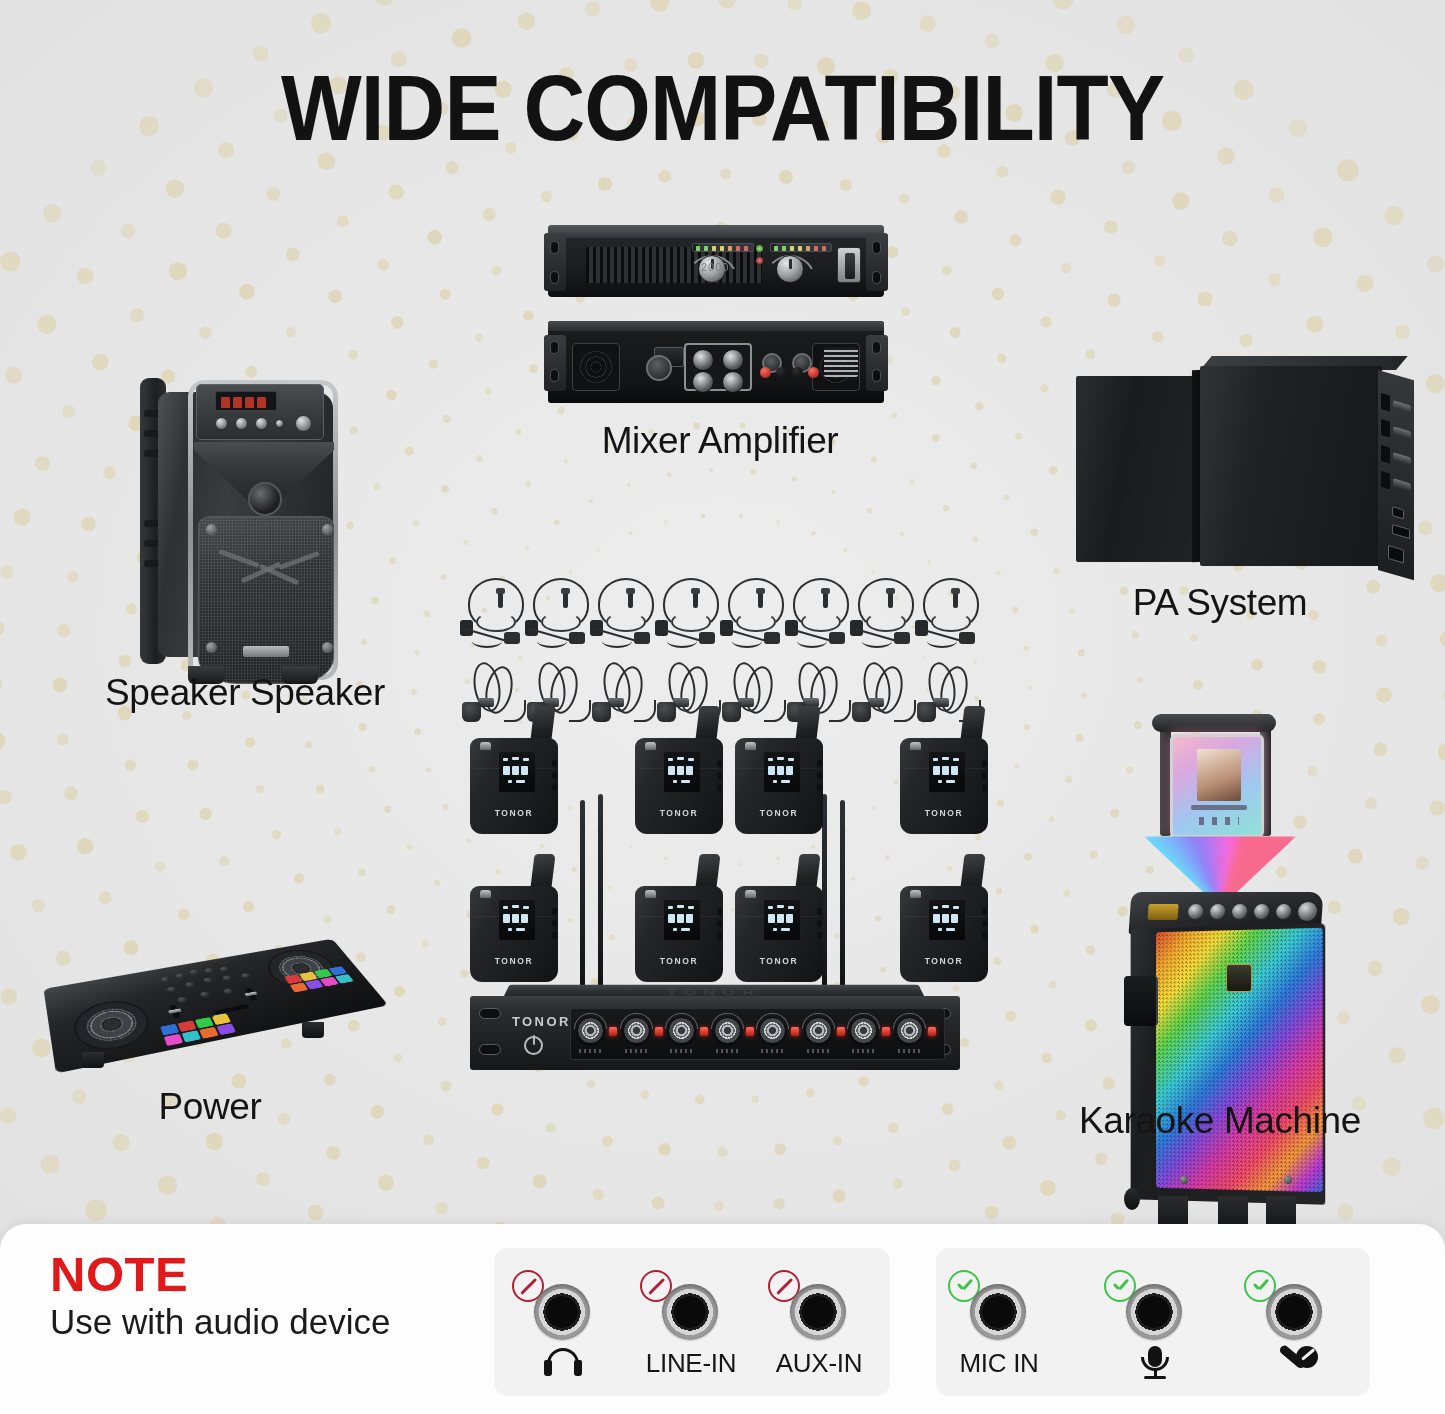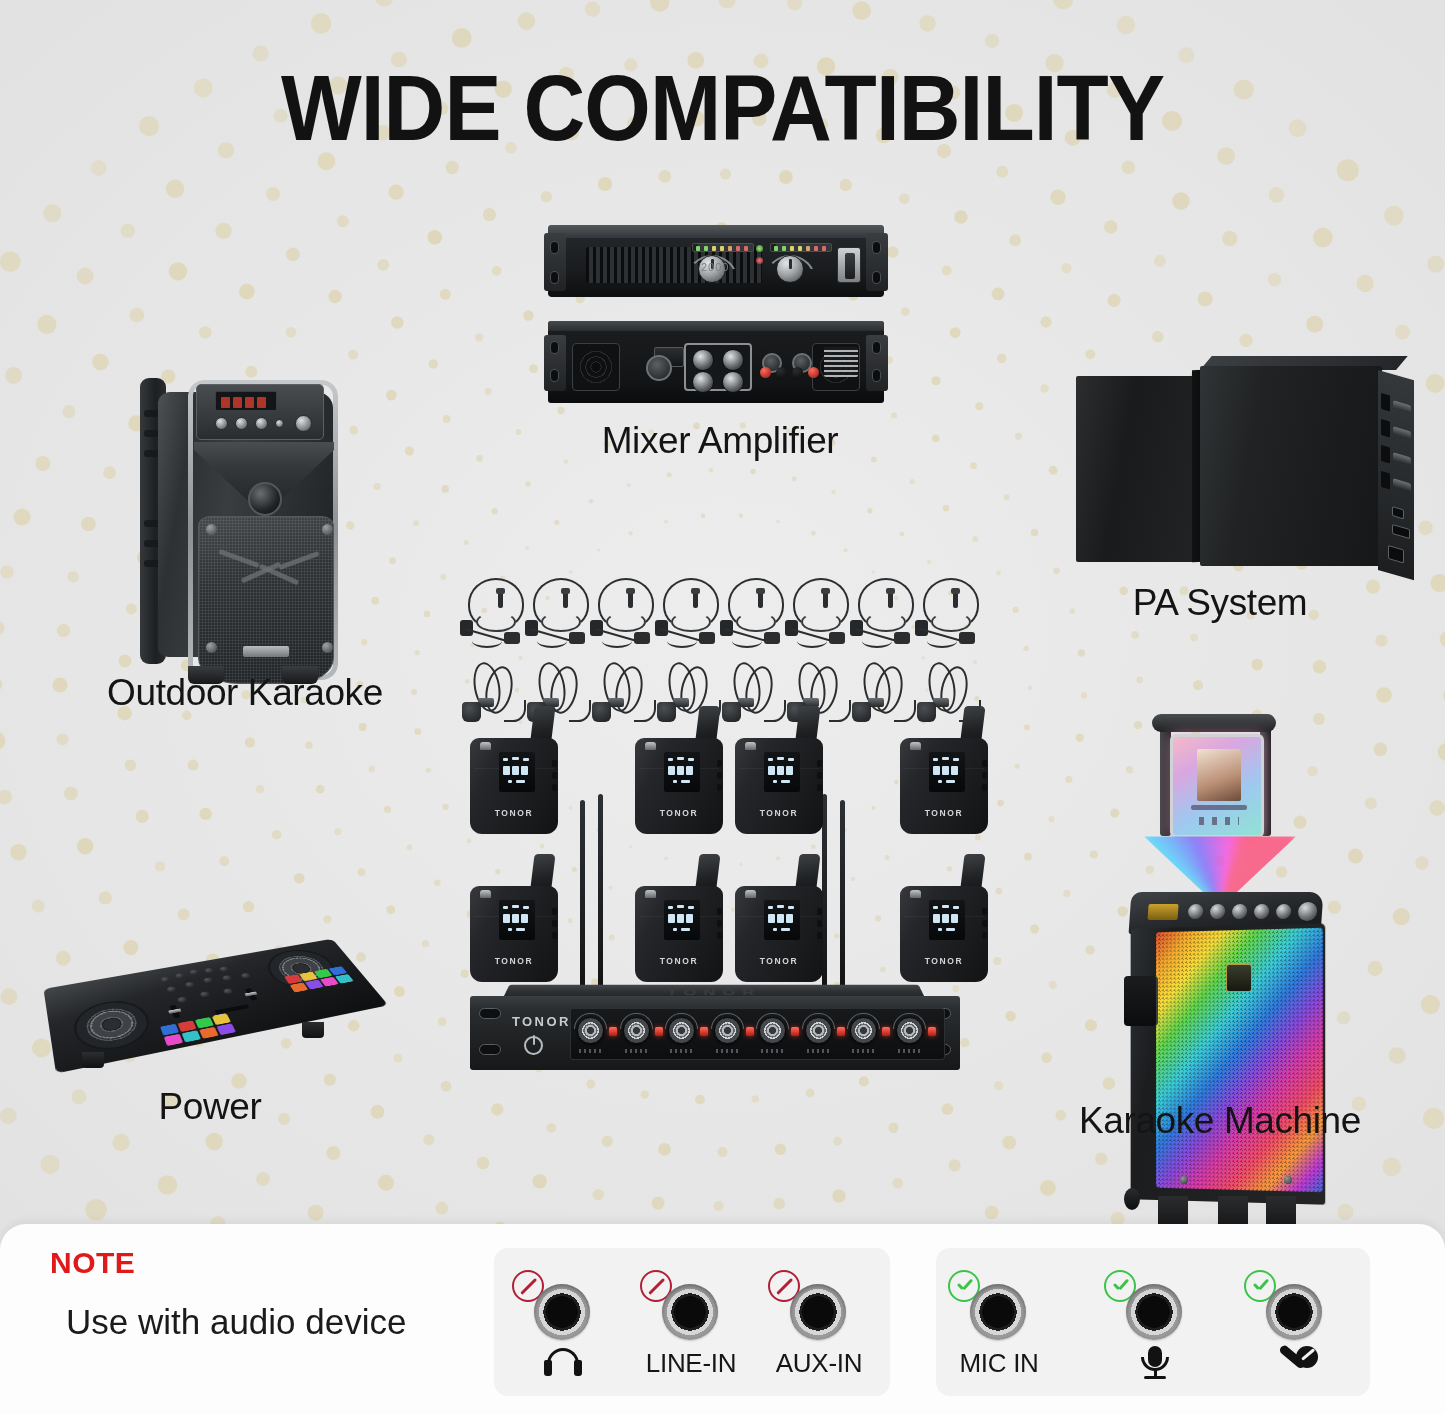--- a/index.html
+++ b/index.html
@@ -437,30 +437,29 @@
   
   #note-card {
     position:absolute; left:0; bottom:0; width:1445px; height:190px;
     background:#fdfdfd;
     border-radius:26px 26px 0 0;
     z-index:10;
     box-shadow:0 -3px 10px rgba(0,0,0,.06);
   }
   #note-title {
     position:absolute; left:50px; top:22px;
-    font-size:30px; font-weight:700; color:#e01a1a;
+    font-size:49px; font-weight:700; color:#e01a1a;
     letter-spacing:0.5px;
     font-family:"Liberation Sans", sans-serif;
   }
   #note-line1 {
     position:absolute; left:50px; top:78px;
     font-size:35px; color:#1b1b1b;
     font-family:"Liberation Sans", sans-serif;
     white-space:nowrap;
-    margin-left:16px;
   }
   #note-line2 {
     position:absolute; left:50px; top:124px;
     font-size:35px; color:#1b1b1b;
     font-family:"Liberation Sans", sans-serif;
     white-space:nowrap;
   }
   #note-line2 b { font-weight:700; border-bottom:2.5px solid #1b1b1b; padding-bottom:3px; }
 
   
@@ -1144,21 +1143,21 @@
   <div class="spk-arrow" style="left:148px; top:188px; transform:rotate(-20deg);"></div>
   <div class="spk-arrow" style="left:128px; top:202px; transform:rotate(24deg);"></div>
   <div class="spk-bolt" style="left:76px; top:154px;"></div>
   <div class="spk-bolt" style="left:192px; top:154px;"></div>
   <div class="spk-bolt" style="left:76px; top:272px;"></div>
   <div class="spk-bolt" style="left:192px; top:272px;"></div>
   <div id="spk-badge"></div>
   <div class="spk-foot" style="left:58px; bottom:16px;"></div>
   <div class="spk-foot" style="left:152px; bottom:16px;"></div>
 </div>
-<div class="dev-label" id="lbl-speaker" style="left:40px; top:672px; width:410px;">Outdoor Karaoke</div>
+<div class="dev-label" id="lbl-speaker" style="left:40px; top:672px; width:410px;">Speaker Speaker</div>
 
 <div class="device" id="power-amplifier" style="left:548px; top:225px; width:340px; height:185px;">
 
   <div class="amp-unit" id="amp-front">
     <div id="amp-front-top"></div>
     <div class="amp-ear" style="left:-4px;">
       <div class="amp-ear-hole" style="top:8px;"></div>
       <div class="amp-ear-hole" style="top:38px;"></div>
     </div>
     <div class="amp-ear" style="right:-4px;">

